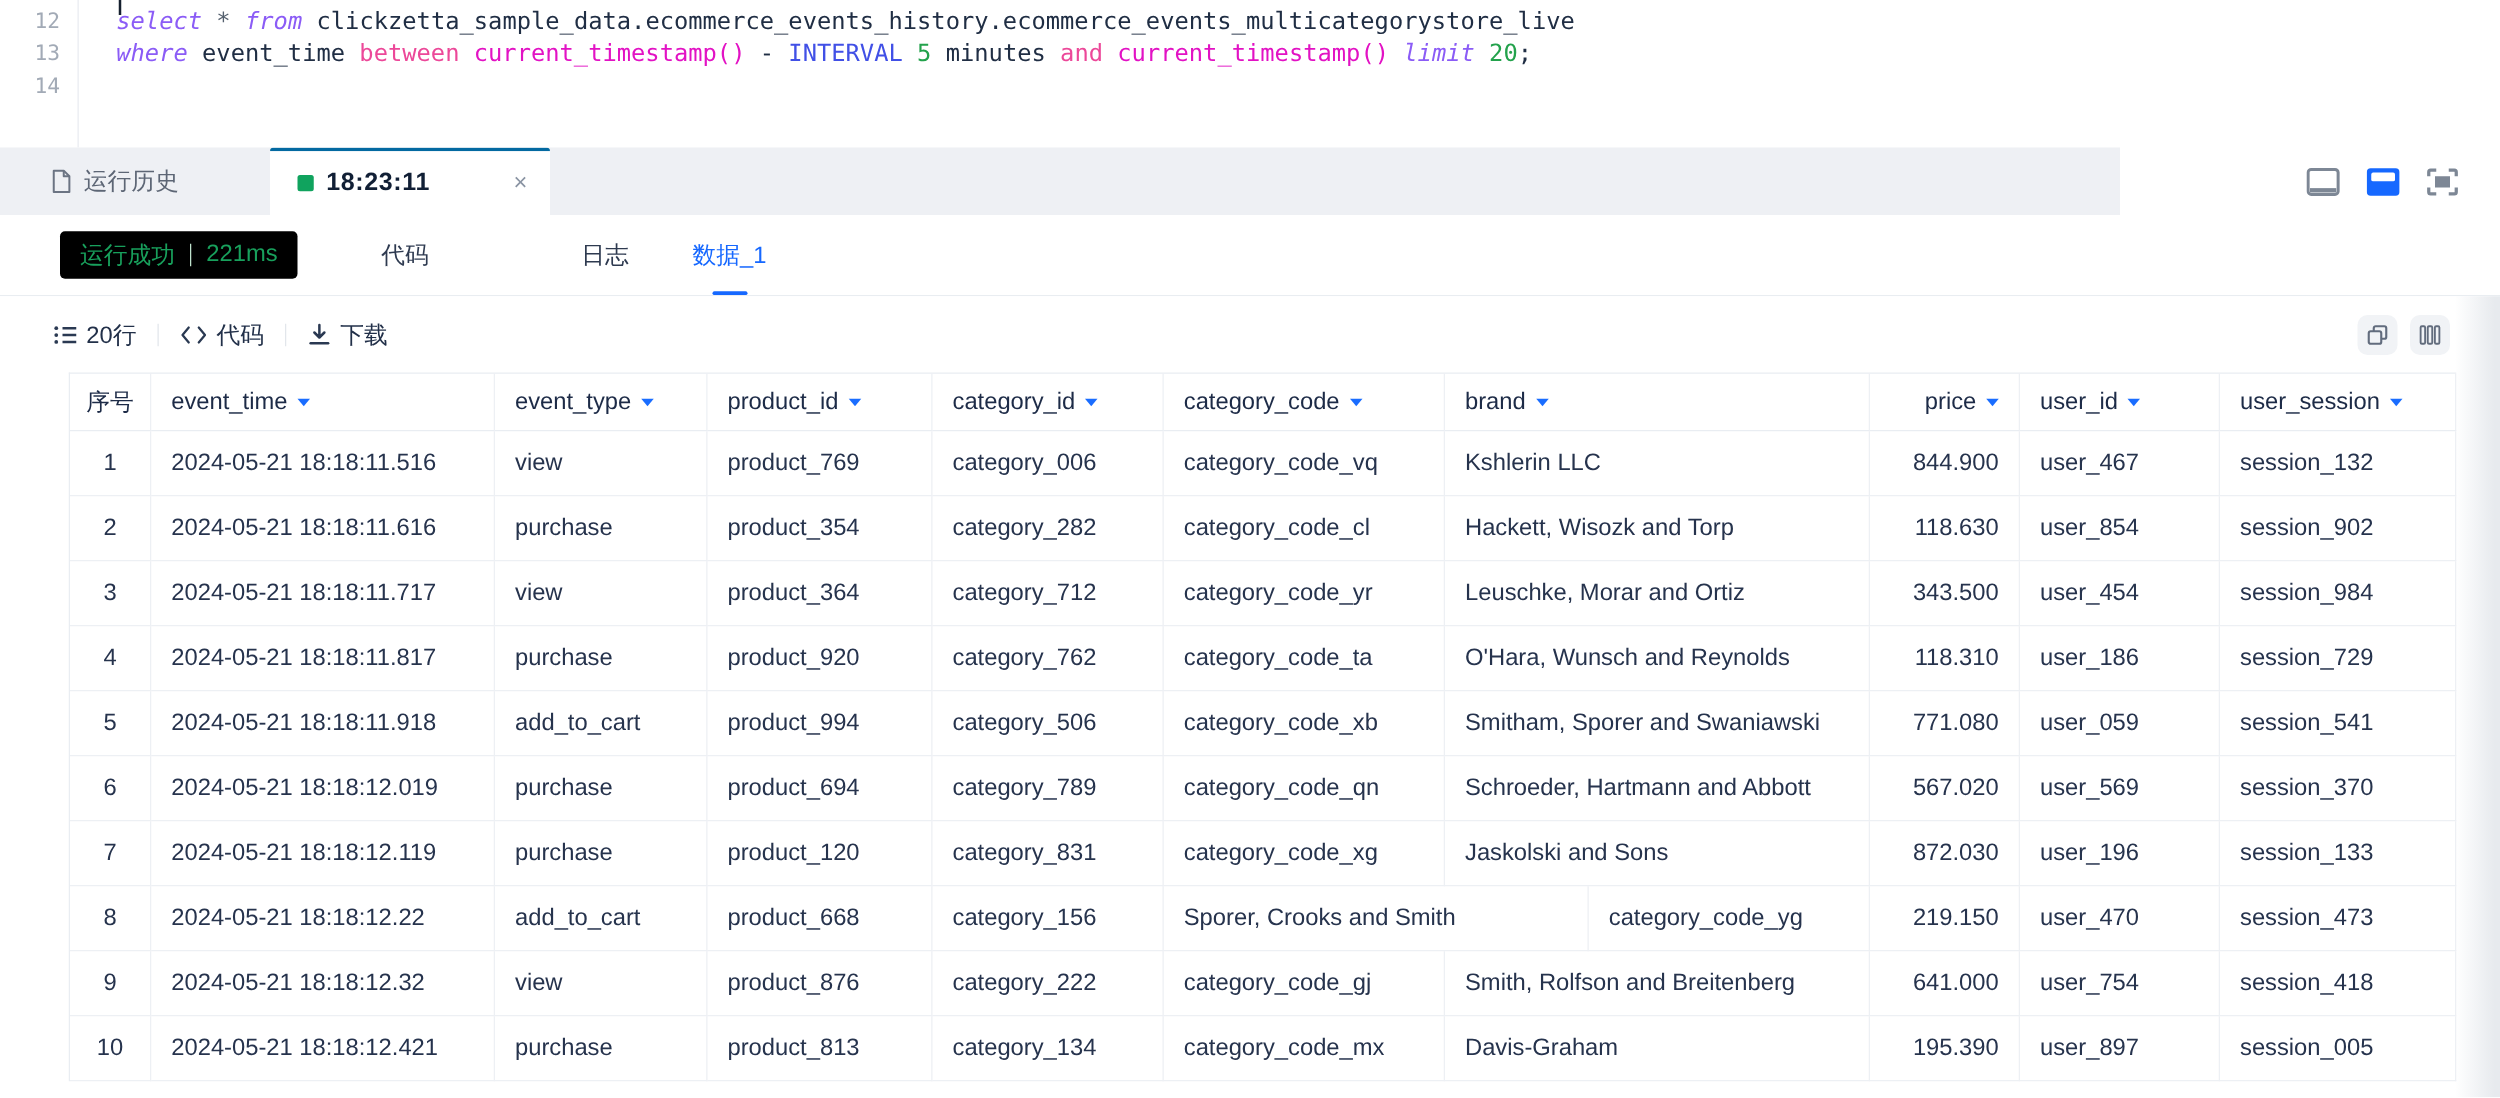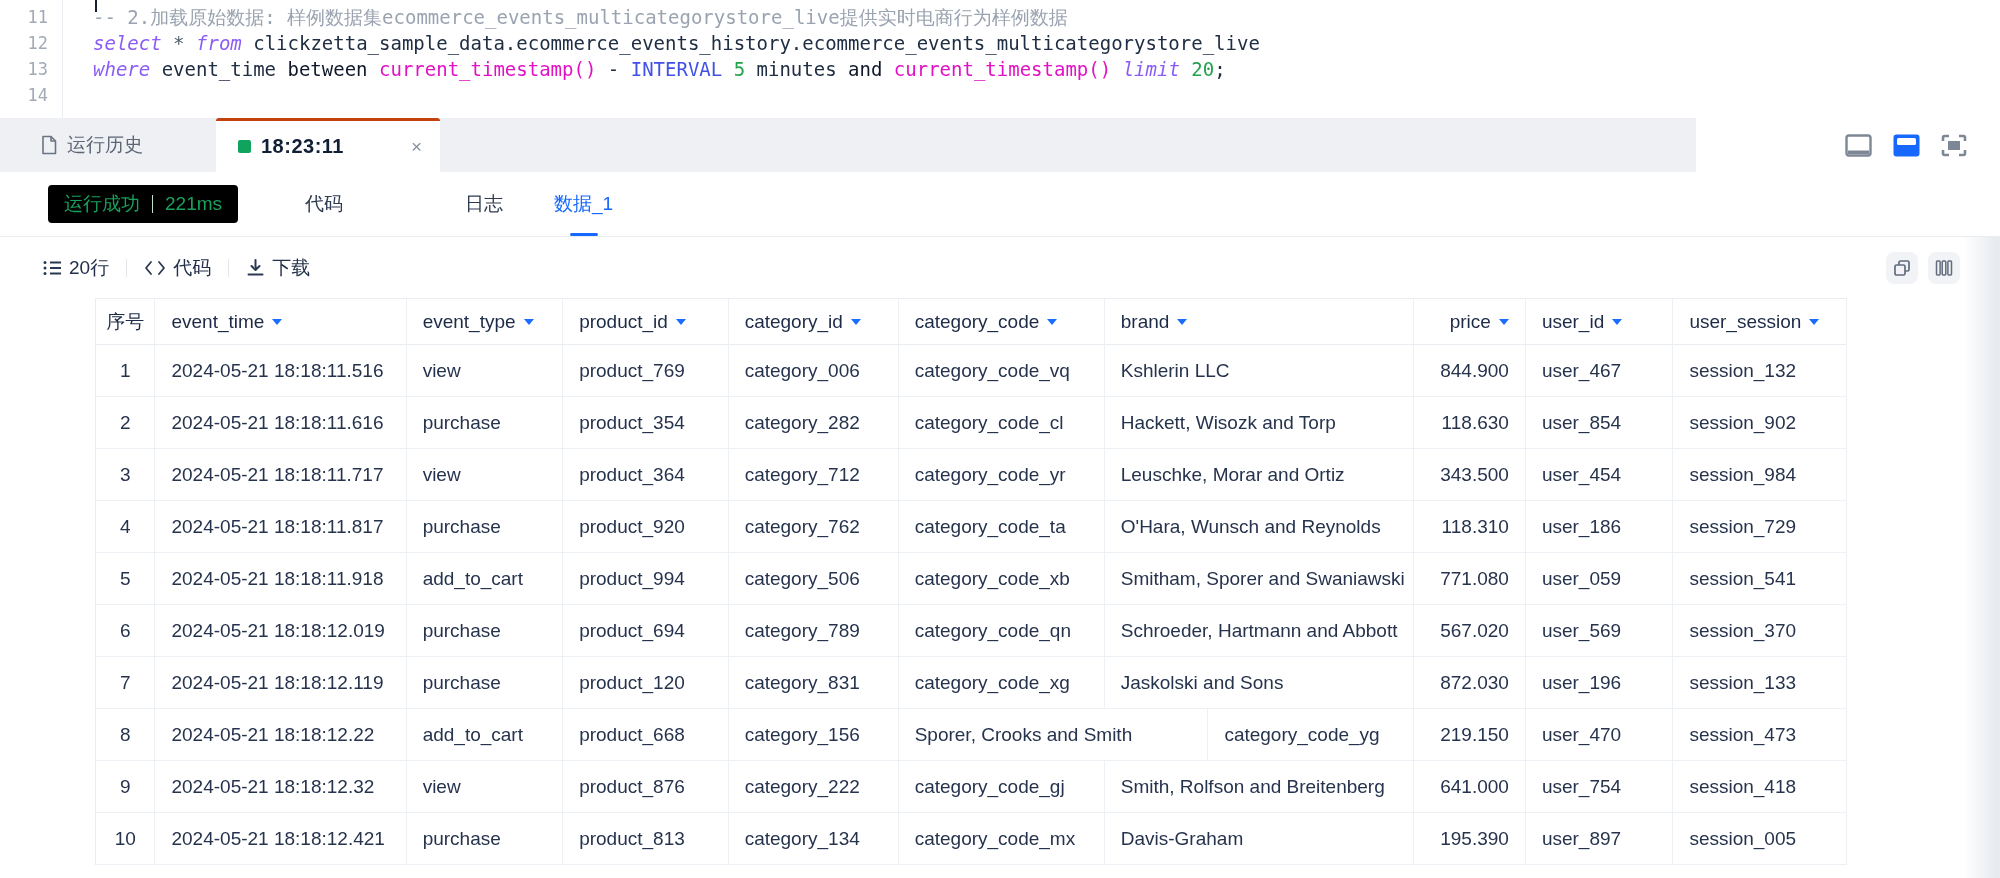--- a/index.html
+++ b/index.html
@@ -11,32 +11,32 @@
 
   
   #editor { position:absolute; left:0; top:0; width:2000px; height:118px; background:#fff; }
   #code-lines { position:absolute; left:0; top:4px; right:0; }
   .code-line { display:flex; height:26px; line-height:26px; font-family:"DejaVu Sans Mono", monospace; font-size:19px; white-space:pre; }
   .ln { width:48px; text-align:right; color:#a2aab6; font-size:17px; flex:0 0 48px; }
   .ct { padding-left:45px; }
   .gutter-sep { position:absolute; left:62px; top:0; width:1px; height:118px; background:#e9ecf1; }
   .cursor { position:absolute; left:95px; top:0; width:2px; height:12px; background:#15202e; }
   .tok-kw { color:#8b5cf6;font-style:italic; }
-  .tok-muted { color:#0f172a; }
+  .tok-muted { color:#ec4899; }
   .tok-fn { color:#e212c4; }
   .tok-type { color:#4150e6; }
   .tok-num { color:#23a24c; }
   .tok-op { color:#55606e; }
   .tok-plain { color:#202e44; }
   .tok-comment { color:#9aa3b0; }
 
   
   #tabbar { position:absolute; left:0; top:118px; width:1696px; height:54px; background:#eef0f4; }
   .history { position:absolute; left:40px; top:0; height:100%; display:flex; align-items:center; gap:9px; color:#5d6675; font-size:19px; cursor:pointer; }
-  .result-tab { position:absolute; left:216px; top:0; width:224px; height:54px; background:#fff; border-top:3px solid #c2410c; border-radius:3px 3px 0 0; display:flex; align-items:center; }
+  .result-tab { position:absolute; left:216px; top:0; width:224px; height:54px; background:#fff; border-top:3px solid #0369a1; border-radius:3px 3px 0 0; display:flex; align-items:center; }
   .run-square { width:13px; height:13px; border-radius:2px; background:#10a35e; margin-left:22px; flex:0 0 13px; }
   .tab-time { margin-left:10px; font-size:20px; font-weight:bold; color:#111f35; letter-spacing:.5px; }
   .tab-close { margin-left:auto; margin-right:18px; color:#8a94a3; font-size:19px; line-height:1; cursor:pointer; }
   .layout-icons { position:absolute; left:1845px; top:0; height:100%; display:flex; align-items:center; gap:21px; }
   .layout-icons .libtn { display:flex; align-items:center; cursor:pointer; }
 
   
   #statusrow { position:absolute; left:0; top:172px; width:2000px; height:65px; background:#fff; border-bottom:1px solid #e9edf1; }
   .pill { position:absolute; left:48px; top:50%; transform:translateY(-50%); height:38px; display:flex; align-items:center; padding:0 16px; background:#000000; border-radius:4px; }
   .pill .ok { color:#18a05c; font-size:19px; }
@@ -48,21 +48,21 @@
 
   
   #toolbar { position:absolute; left:0; top:237px; width:2000px; height:61px; background:#fff; }
   .tools { position:absolute; left:43px; top:0; height:100%; display:flex; align-items:center; font-size:19px; color:#223049; }
   .tools .titem { display:flex; align-items:center; gap:7px; cursor:pointer; }
   .tools .sep { width:1px; height:18px; background:#e2e6eb; margin:0 17px; }
   .tool-btns { position:absolute; left:1886px; top:50%; transform:translateY(-50%); display:flex; gap:10px; }
   .sqbtn { width:32px; height:32px; border-radius:8px; background:#f1f3f6; display:flex; align-items:center; justify-content:center; cursor:pointer; }
 
   
-  #datatable { position:absolute; left:55px; top:298px; width:1752px; border-left:1px solid #e9edf2; border-top:1px solid #e9edf2; background:#fff;margin-left:40px; }
+  #datatable { position:absolute; left:55px; top:298px; width:1910px; border-left:1px solid #e9edf2; border-top:1px solid #e9edf2; background:#fff; }
   .trow { display:flex; }
   .th, .td { border-right:1px solid #edf0f4; border-bottom:1px solid #edf0f4; display:flex; align-items:center; padding:0 16px; white-space:nowrap; overflow:hidden; font-size:19px; }
   .th { height:46px; color:#1d2b47; font-weight:500; border-bottom:1px solid #e9edf2; }
   .td { height:52px; color:#26334d; }
   .c0 { width:65px; justify-content:center; padding:0 4px; }
   .c1 { width:275px; } .c2 { width:170px; } .c3 { width:180px; } .c4 { width:185px; }
   .c5 { width:225px; } .c6 { width:340px; } .c7 { width:120px; justify-content:flex-end; }
   .c8 { width:160px; } .c9 { width:189px; }
   .tri { width:0; height:0; border-left:5px solid transparent; border-right:5px solid transparent; border-top:6px solid #1a6dff; margin-left:8px; flex:0 0 auto; cursor:pointer; }
 
@@ -70,21 +70,20 @@
 </style>
 </head>
 <body>
 
 <div id="app">
 
   <section id="editor">
     <div class="gutter-sep"></div>
     <div class="cursor"></div>
     <div id="code-lines">
-        <div class="code-line"><span class="ln">11</span><span class="ct"><span class="tok-comment">-- 2.加载原始数据: 样例数据集ecommerce_events_multicategorystore_live提供实时电商行为样例数据</span></span></div>
         <div class="code-line"><span class="ln">12</span><span class="ct"><span class="tok-kw">select</span><span class="tok-plain"> </span><span class="tok-op">*</span><span class="tok-plain"> </span><span class="tok-kw">from</span><span class="tok-plain"> clickzetta_sample_data.ecommerce_events_history.ecommerce_events_multicategorystore_live</span></span></div>
         <div class="code-line"><span class="ln">13</span><span class="ct"><span class="tok-kw">where</span><span class="tok-plain"> event_time </span><span class="tok-muted">between</span><span class="tok-plain"> </span><span class="tok-fn">current_timestamp()</span><span class="tok-plain"> - </span><span class="tok-type">INTERVAL</span><span class="tok-plain"> </span><span class="tok-num">5</span><span class="tok-plain"> minutes </span><span class="tok-muted">and</span><span class="tok-plain"> </span><span class="tok-fn">current_timestamp()</span><span class="tok-plain"> </span><span class="tok-kw">limit</span><span class="tok-plain"> </span><span class="tok-num">20</span><span class="tok-plain">;</span></span></div>
         <div class="code-line"><span class="ln">14</span><span class="ct"></span></div>
       </div>
   </section>
 
   <section id="tabbar">
     <div class="history">
       <svg width="18" height="20" viewBox="0 0 18 20" fill="none">
         <path d="M3 1.5h8l4.5 4.5v12.5H3z" stroke="#6b7483" stroke-width="1.6" stroke-linejoin="round"></path>

